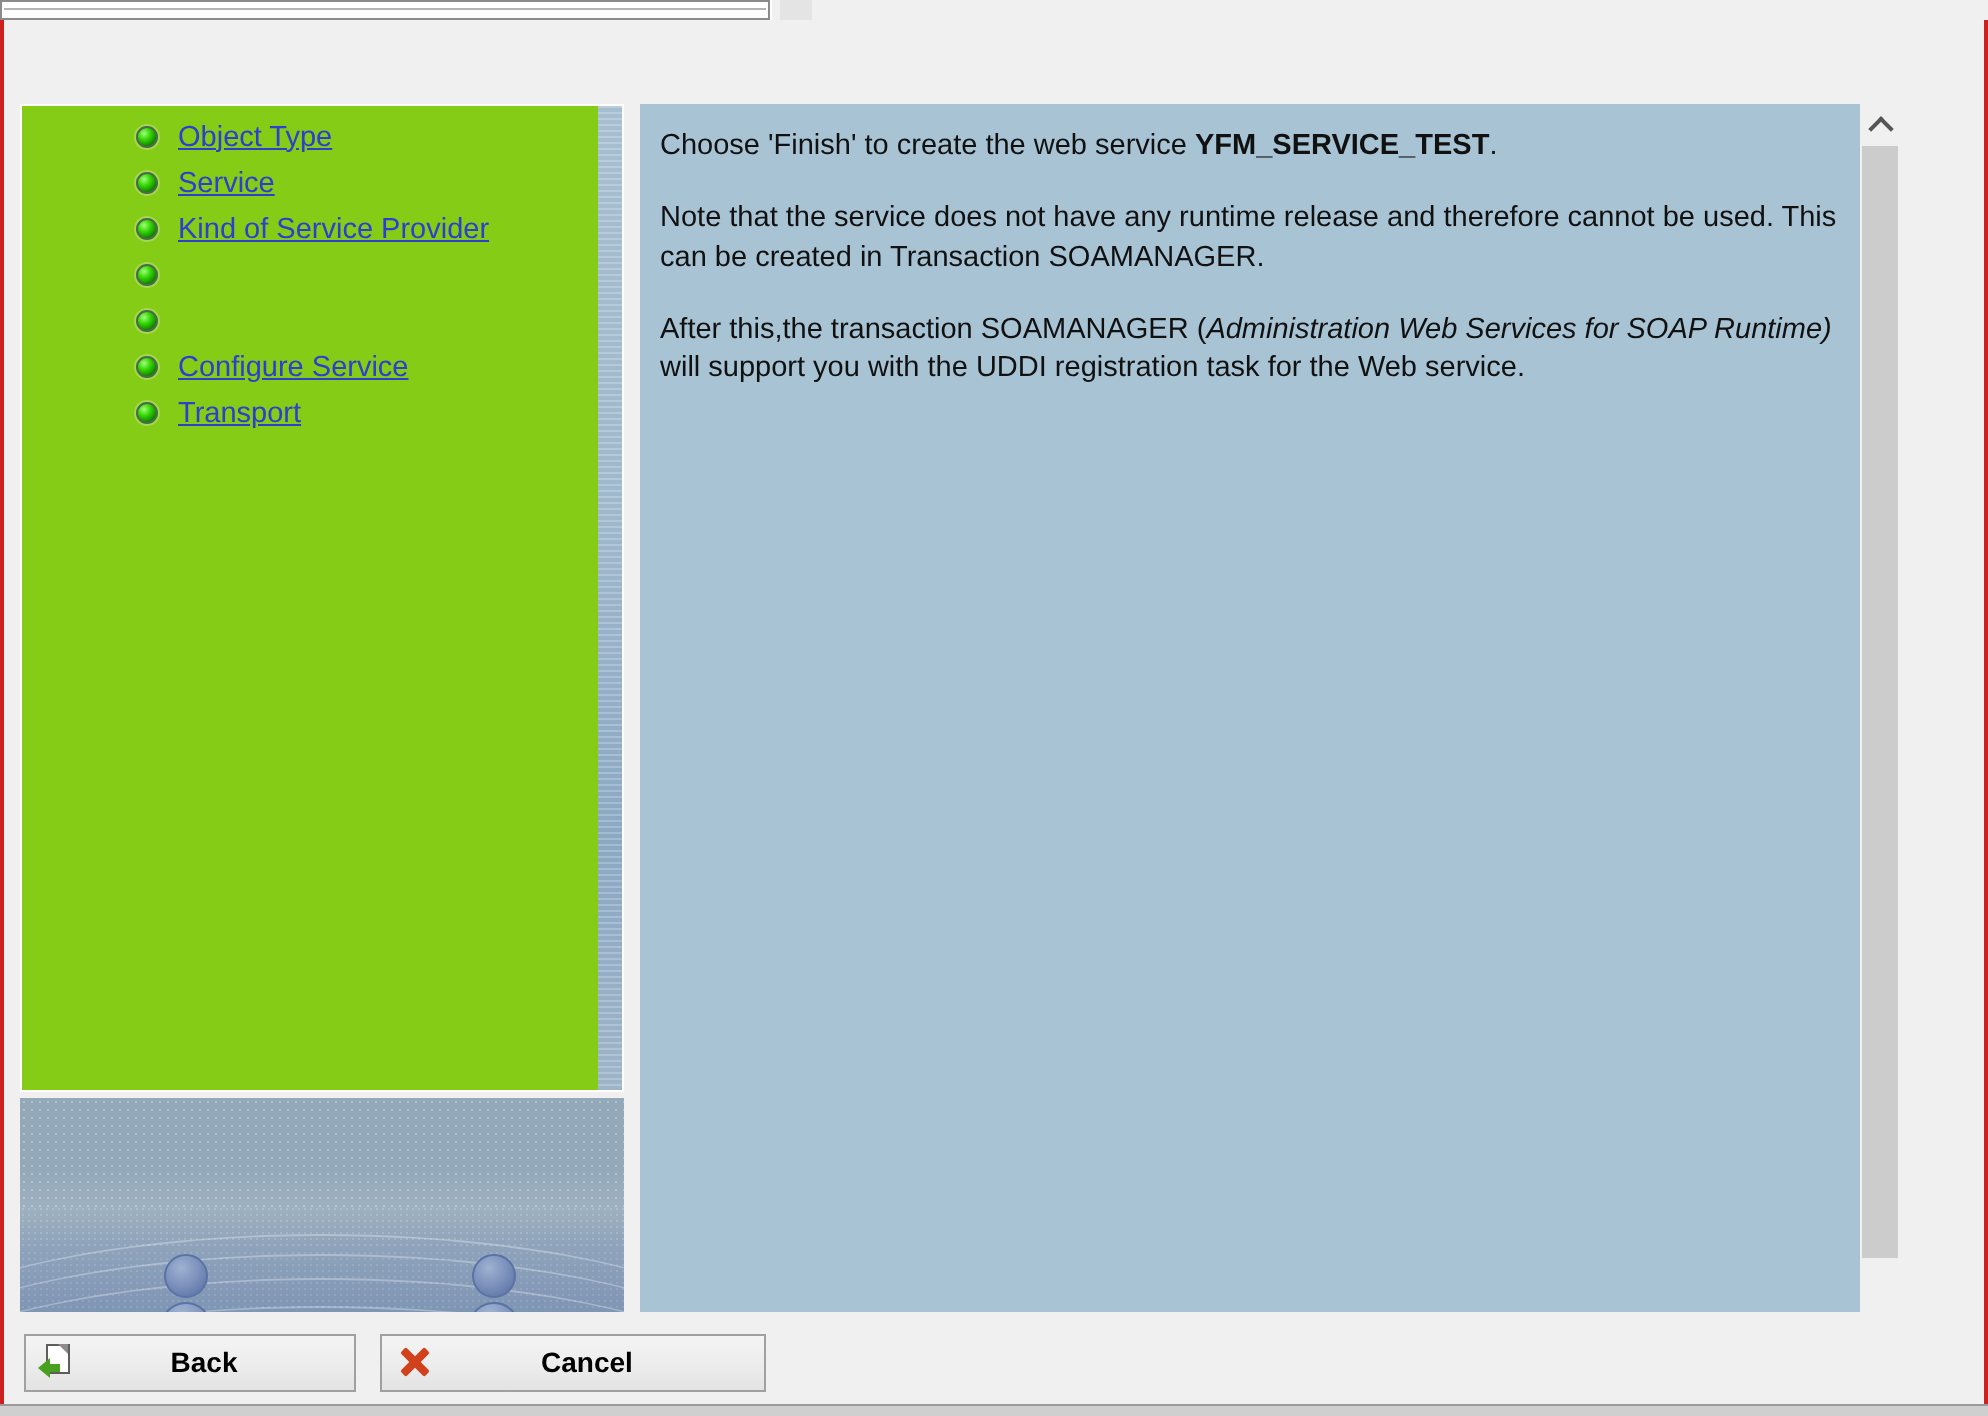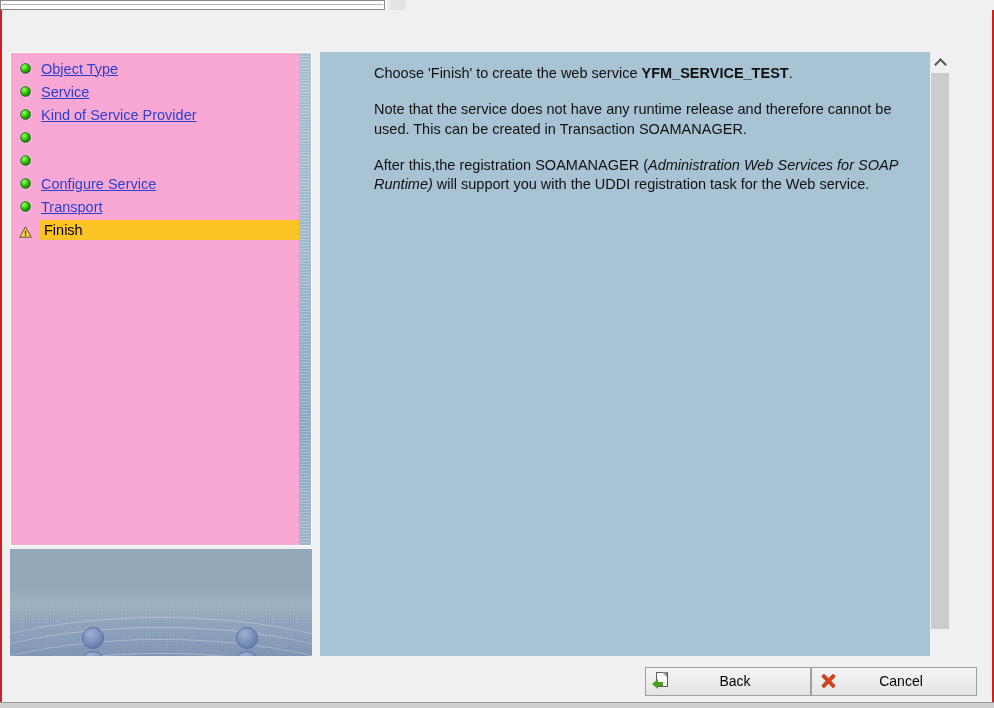--- a/index.html
+++ b/index.html
@@ -125,24 +125,25 @@
     height: 616px;
     background: #f0f0f0;
   }
 
   
   #roadmap-panel {
     position: absolute;
     left: 8px; top: 14px;
     width: 302px;
     height: 494px;
-    background: #f9a8d4;
+    background: #84cc16;
     border: 1px solid #ffffff;
     box-sizing: border-box;
     overflow: hidden;
+    padding-left: 48px;
   }
   .nav-item {
     position: relative;
     height: 23px;
     display: flex;
     align-items: center;
     padding-left: 4px;
   }
   .nav-item.first { margin-top: 4px; }
   .led {
@@ -266,21 +267,20 @@
     height: 619px;
     background: #a8c4d4;
   }
   #content-inner {
     position: absolute;
     left: 0; top: 0;
     right: 20px;
     bottom: 0;
     padding: 12px 0 0 10px;
     box-sizing: border-box;
-    margin-left: 44px;
   }
   .para {
     font-size: 14.5px;
     color: #111111;
     line-height: 1.33;
     margin: 0 0 17px 0;
   }
   .para strong { font-weight: bold; }
   .para em { font-style: italic; }
 
@@ -333,23 +333,23 @@
 
   
   #footer {
     position: absolute;
     left: 0; bottom: 0;
     width: 990px;
     height: 50px;
     background: #f0f0f0;
     display: flex;
     align-items: center;
-    justify-content: flex-end;
     padding-right: 15px;
     box-sizing: border-box;
+    font-weight: bold;
   }
   .footer-btn {
     position: relative;
     height: 29px;
     background: linear-gradient(to bottom, #f4f4f4 0%, #ededed 50%, #e3e3e3 100%);
     border: 1px solid #a0a0a0;
     box-sizing: border-box;
     display: flex;
     align-items: center;
     font-size: 14px;
@@ -375,21 +375,21 @@
     border: 3px solid #e4262a;
     padding: 0;
     margin-left: 9px;
     display: inline-block;
     line-height: 0;
   }
   #btn-complete {
     width: 171px;
     margin-left: 0;
   }
-  #btn-cancel { width: 166px; margin-left: 0; }
+  #btn-cancel { width: 193px; margin-left: 12px; }
 
   
   .icon-back .pg {
     position: absolute;
     left: 4px; top: 1px;
     width: 12px; height: 15px;
     background: #ffffff;
     border: 1px solid #5d5d5d;
     box-sizing: border-box;
   }
@@ -518,32 +518,20 @@
         </span>
       </div>
 
       <div class="nav-item">
         <span class="led"></span>
         <span class="nav-label-wrap">
           <span class="nav-link">Transport</span>
         </span>
       </div>
 
-      <div class="nav-item" id="nav-item-finish">
-        <span class="warn-tri">
-          <svg width="13" height="12" viewBox="0 0 13 12">
-            <polygon points="6.5,0.8 12.3,11.2 0.7,11.2" fill="#ffd24a" stroke="#5a5a2a" stroke-width="1"></polygon>
-            <rect x="5.9" y="4.6" width="1.3" height="3.4" fill="#3a3a1a"></rect>
-            <rect x="5.9" y="8.7" width="1.3" height="1.3" fill="#3a3a1a"></rect>
-          </svg>
-        </span>
-        <span class="nav-label-wrap">
-          <span class="nav-link">Finish</span>
-        </span>
-      </div>
 
       <div id="roadmap-deco"></div>
     </div>
 
     <div id="wizard-image">
       <div class="sky-dots"></div>
       <div class="band" style="top:54px;height:22px;opacity:0.55;"></div>
       <div class="band" style="top:76px;height:46px;opacity:0.4;"></div>
       <div class="ripple" style="top:68px;"></div>
       <div class="ripple" style="top:78px;"></div>
@@ -559,21 +547,21 @@
       </div>
     </div>
 
     <div id="content-panel">
       <div id="content-inner">
         <p class="para">
           <span>Choose 'Finish' to create the web service </span><strong>YFM_SERVICE_TEST</strong><span>.</span>
         </p>
         <p class="para">Note that the service does not have any runtime release and therefore cannot be used. This can be created in Transaction SOAMANAGER.</p>
         <p class="para">
-          <span>After this,the registration SOAMANAGER (</span><em>Administration Web Services for SOAP Runtime)</em><span> will support you with the UDDI registration task for the Web service.</span>
+          <span>After this,the transaction SOAMANAGER (</span><em>Administration Web Services for SOAP Runtime)</em><span> will support you with the UDDI registration task for the Web service.</span>
         </p>
       </div>
 
       <div id="content-scrollbar">
         <div class="sb-arrow" id="sb-arrow-up">
           <span class="chev"></span>
         </div>
         <div id="sb-thumb"></div>
         <div class="sb-arrow" id="sb-arrow-down">
           <span class="chev down"></span>

